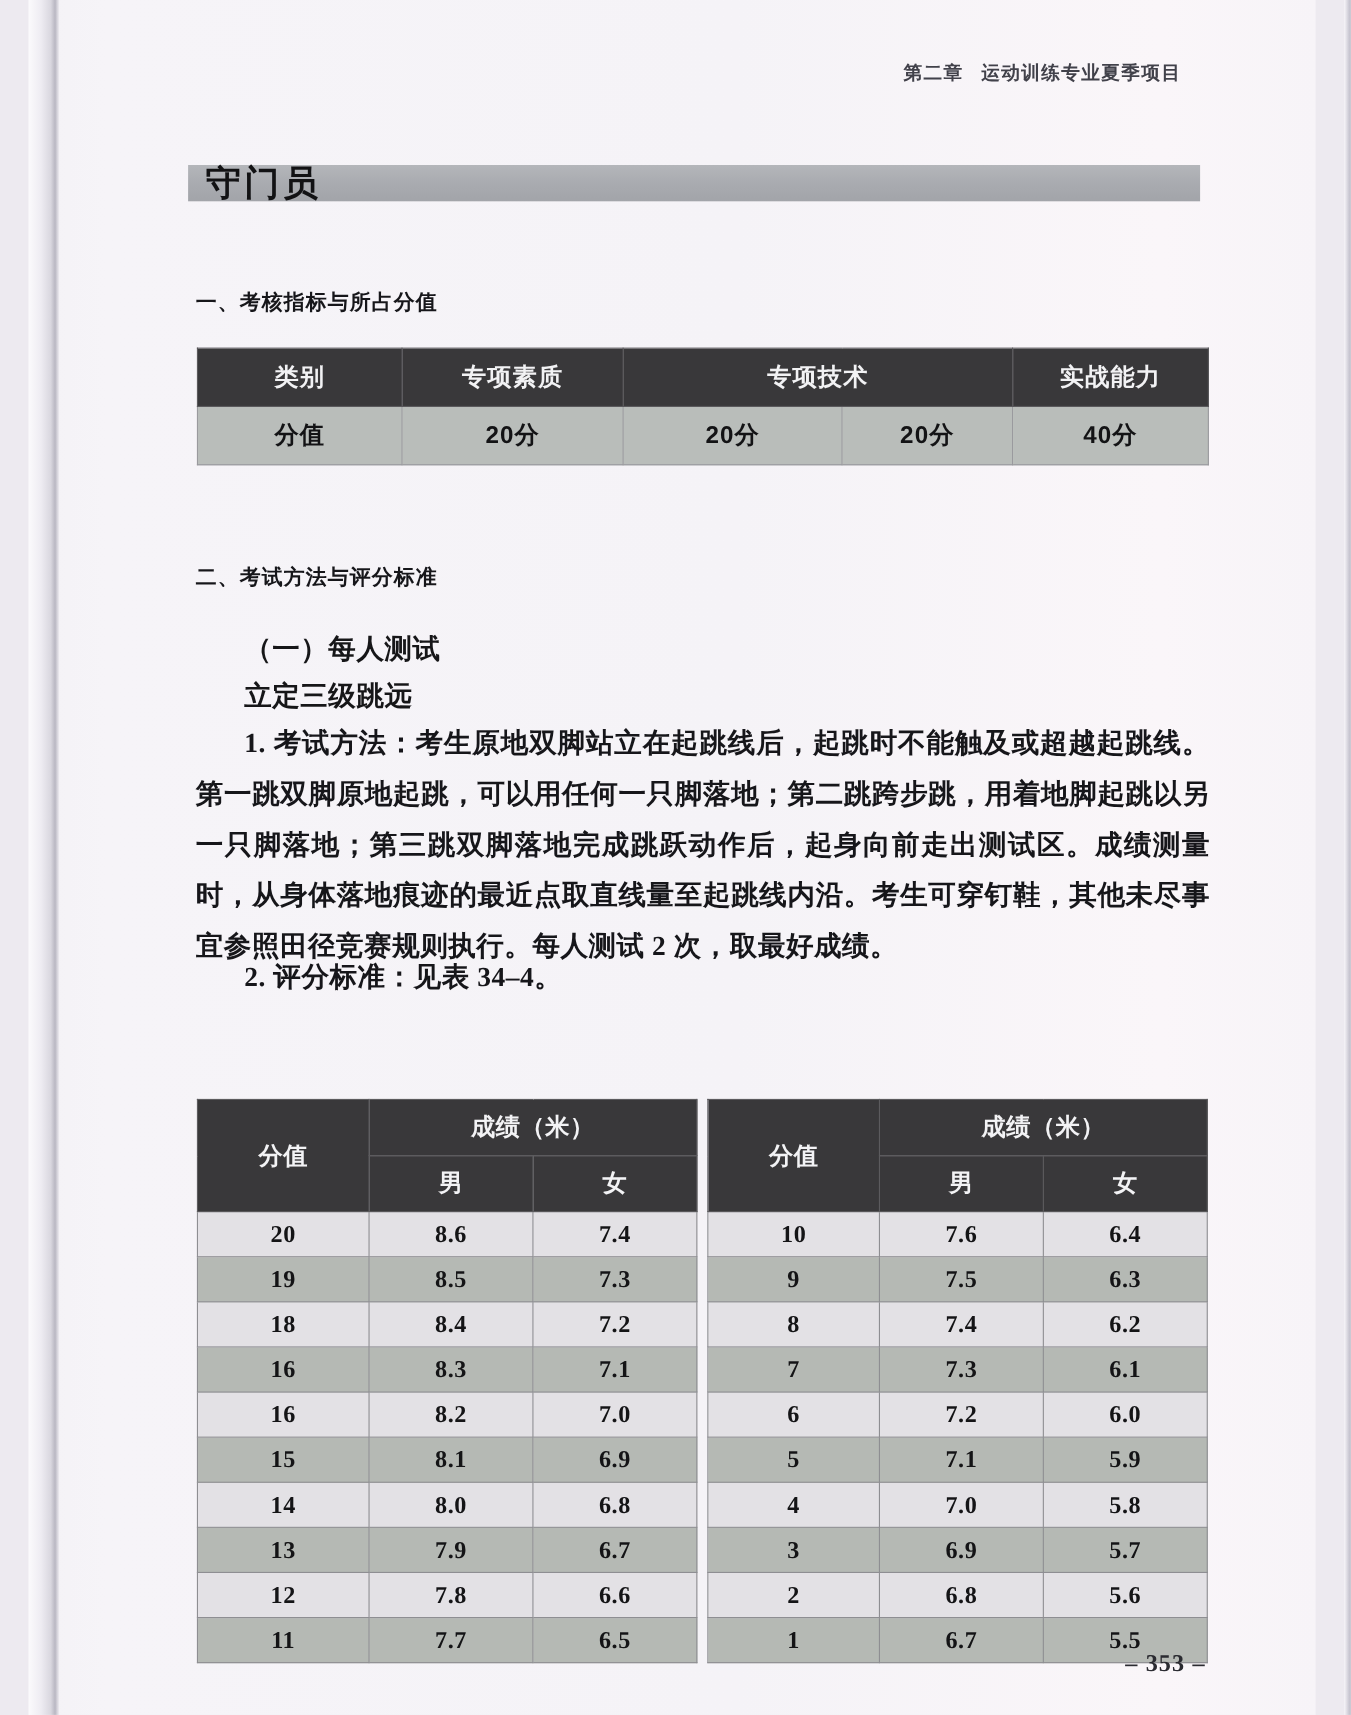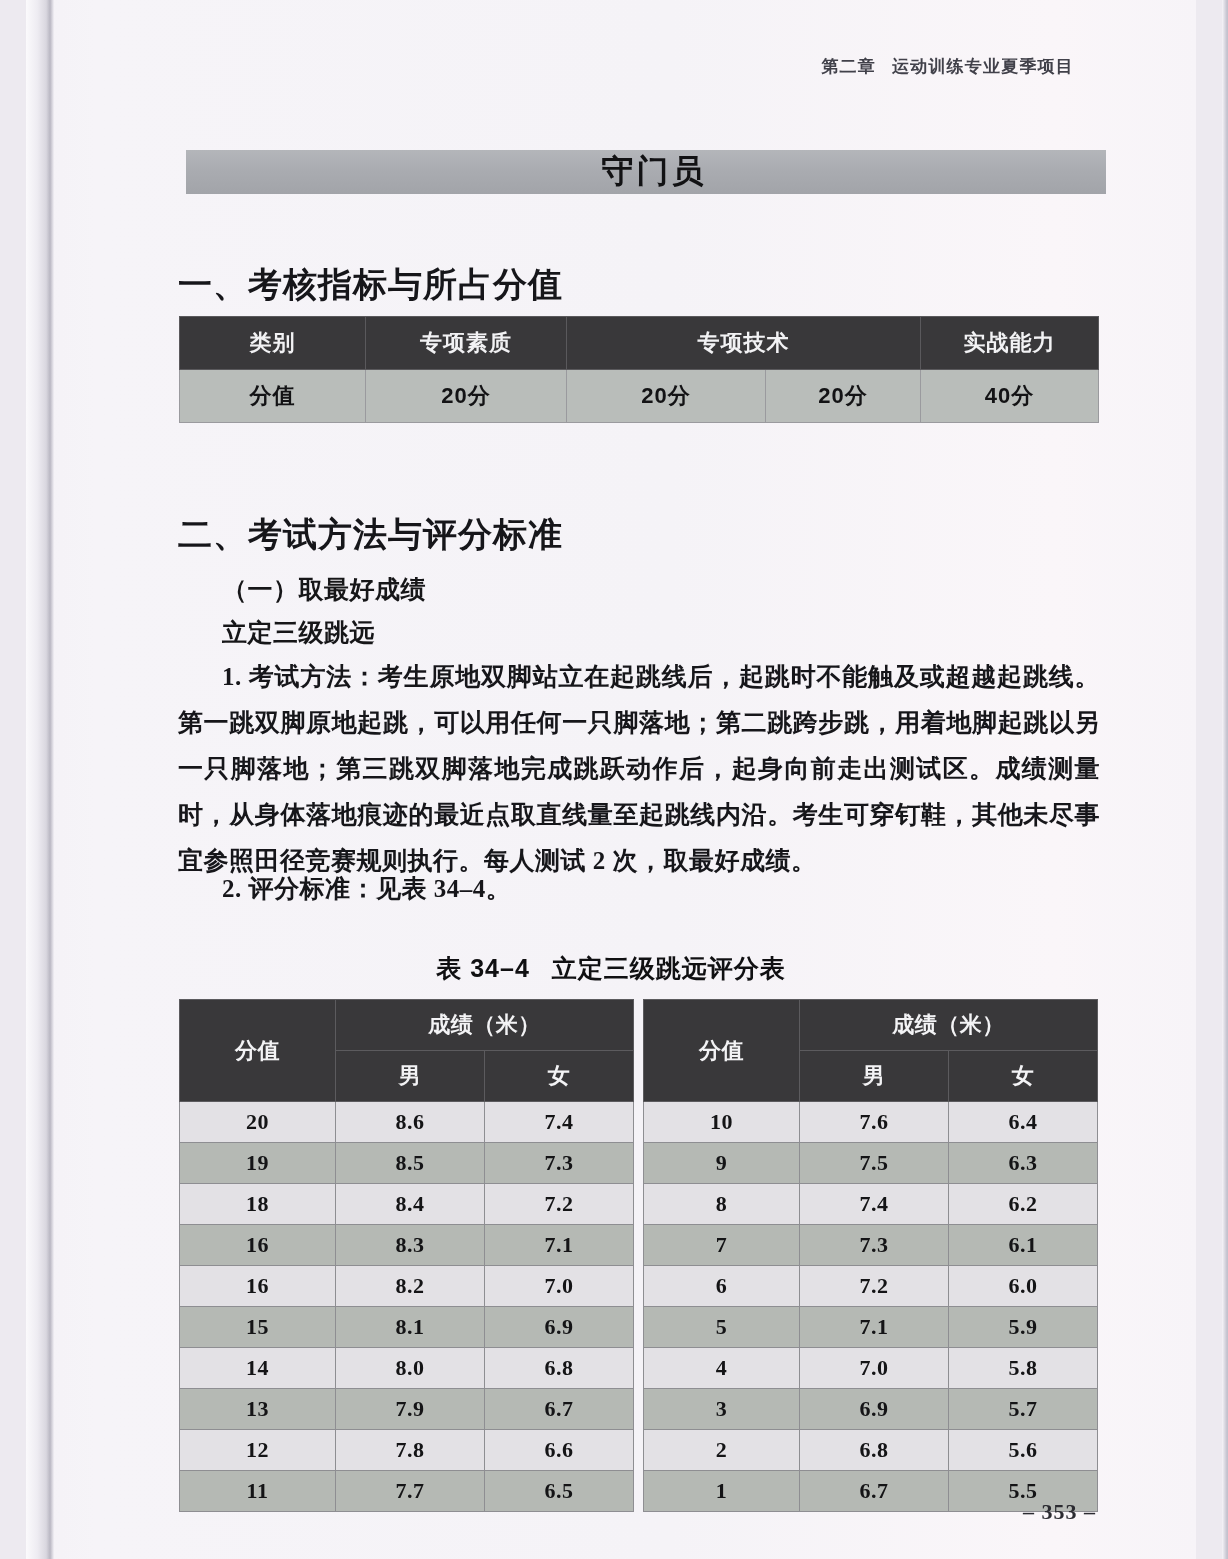--- a/index.html
+++ b/index.html
@@ -53,43 +53,42 @@
     font-weight: bold;
     color: #41414a;
     letter-spacing: 1.2px;
     white-space: nowrap;
   }
   .running-header .rh-gap { display: inline-block; width: 16px; }
 
   
   .title-banner {
     position: absolute;
-    left: 160px;
+    left: 145px;
     top: 150px;
     width: 920px;
-    height: 44px;
+    height: 33px;
     background: linear-gradient(180deg, #b4b6ba 0%, #a9abb0 50%, #a2a4a9 100%);
     display: flex;
     align-items: center;
-    justify-content: center;
   }
   .title-banner .title-text {
     font-size: 32px;
     font-weight: bold;
     color: #121214;
     letter-spacing: 3px;
     margin-left: 16px;
     font-family: "Liberation Sans", "DejaVu Sans", sans-serif;
   }
 
   
   .section-heading {
     position: absolute;
     left: 152px;
-    font-size: 34px;
+    font-size: 19px;
     font-weight: bold;
     color: #16161a;
     letter-spacing: 1px;
     white-space: nowrap;
     font-family: "Liberation Sans", "DejaVu Sans", sans-serif;
   }
   #heading-1 { top: 262px; }
   #heading-2 { top: 512px; }
 
   
@@ -254,29 +253,26 @@
         <td>分值</td>
         <td>20分</td>
         <td>20分</td>
         <td>20分</td>
         <td>40分</td>
       </tr>
     </tbody>
   </table>
 
   <div class="section-heading" id="heading-2">二、考试方法与评分标准</div>
-  <div id="sub-heading">（一）取最好成绩</div>
+  <div id="sub-heading">（一）每人测试</div>
   <div id="event-name">立定三级跳远</div>
 
   <div class="body-block" id="para-1">1. 考试方法：考生原地双脚站立在起跳线后，起跳时不能触及或超越起跳线。第一跳双脚原地起跳，可以用任何一只脚落地；第二跳跨步跳，用着地脚起跳以另一只脚落地；第三跳双脚落地完成跳跃动作后，起身向前走出测试区。成绩测量时，从身体落地痕迹的最近点取直线量至起跳线内沿。考生可穿钉鞋，其他未尽事宜参照田径竞赛规则执行。每人测试 2 次，取最好成绩。</div>
   <div class="body-block" id="para-2">2. 评分标准：见表 34–4。</div>
 
-  <div class="table-caption">
-    <span>表 34–4</span><span class="cap-gap"></span><span>立定三级跳远评分表</span>
-  </div>
 
   <div id="score-wrap">
     <table class="score-tbl" id="score-left">
       <thead>
         <tr>
           <th rowspan="2" class="h-score">分值</th>
           <th colspan="2" class="h-result">成绩（米）</th>
         </tr>
         <tr>
           <th class="h-sub">男</th>

